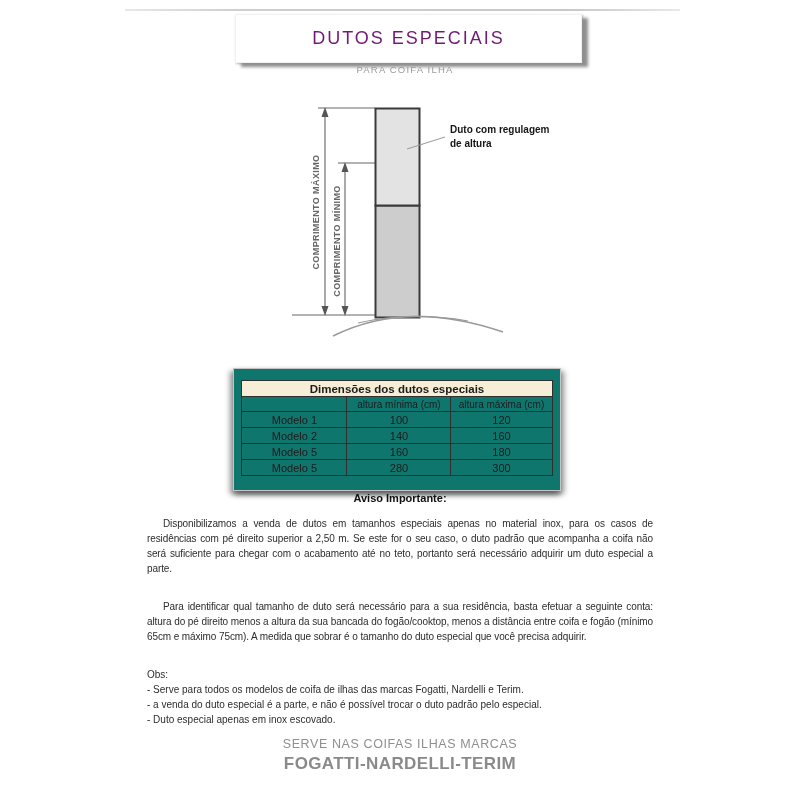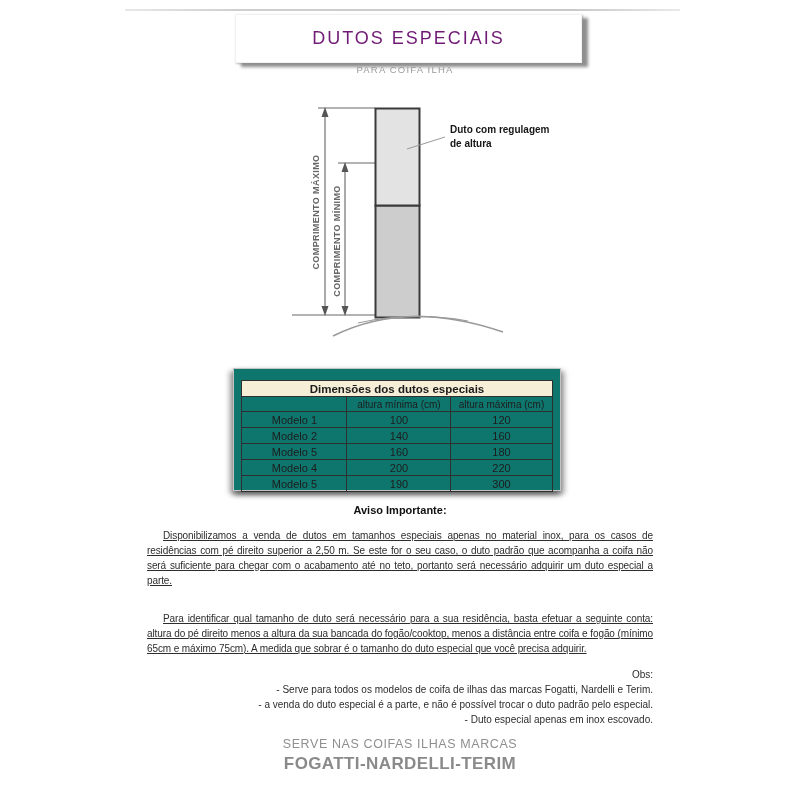--- a/index.html
+++ b/index.html
@@ -36,28 +36,28 @@
     width:310px;margin:0 auto;border-collapse:collapse;table-layout:fixed;
   }
   table.dims td,table.dims th{
     border:1px solid #2f2f2f;text-align:center;padding:0;height:15px;
     font-size:11px;color:#1c1c1c;overflow:hidden;white-space:nowrap;
   }
   table.dims .ttl{background:#f6eed7;font-size:11.5px;font-weight:bold;height:15px;}
   table.dims .hdr{font-size:10px;font-weight:normal;height:14px;}
   .c1{width:105px;} .c2{width:104px;} .c3{width:101px;}
 
-  .notice{position:absolute;left:147px;top:504px;width:506px;}
+  .notice{position:absolute;left:147px;top:492px;width:506px;}
   .notice h2{margin:0;font-size:11px;font-weight:bold;color:#101010;text-align:center;}
   .notice p{
     margin:12px 0 0 0;font-size:10px;line-height:15px;color:#2d2d2d;
-    text-align:justify;text-indent:16px;letter-spacing:-0.1px;text-decoration:underline;
+    text-align:justify;text-indent:16px;letter-spacing:-0.1px;
   }
   .notice p.p2{margin-top:23px;}
-  .obs{position:absolute;left:147px;top:667px;width:506px;font-size:10px;line-height:15px;color:#2d2d2d;text-align:right;}
+  .obs{position:absolute;left:147px;top:667px;width:506px;font-size:10px;line-height:15px;color:#2d2d2d;}
   .obs .obs-line{margin:0;}
   .footer{position:absolute;left:0;top:737px;width:800px;text-align:center;}
   .footer .tagline{font-size:12.5px;color:#8f8f8f;letter-spacing:.6px;}
   .footer .brands{font-size:17px;font-weight:bold;color:#8a8a8a;letter-spacing:.4px;margin-top:3px;}
 </style>
 </head>
 <body>
 
 <div class="top-rule"></div>
 
@@ -120,27 +120,22 @@
       <td>Modelo 2</td>
       <td>140</td>
       <td>160</td>
     </tr>
     <tr>
       <td>Modelo 5</td>
       <td>160</td>
       <td>180</td>
     </tr>
     <tr>
-      <td>Modelo 4</td>
-      <td>200</td>
-      <td>220</td>
-    </tr>
-    <tr>
       <td>Modelo 5</td>
-      <td>190</td>
+      <td>280</td>
       <td>300</td>
     </tr>
   </tbody>
     </table>
 </div>
 
 <div class="notice">
   <h2>Aviso Importante:</h2>
   <p>Disponibilizamos a venda de dutos em tamanhos especiais apenas no material inox, para os casos de residências com pé direito superior a 2,50 m. Se este for o seu caso, o duto padrão que acompanha a coifa não será suficiente para chegar com o acabamento até no teto, portanto será necessário adquirir um duto especial a parte.</p>
   <p class="p2">Para identificar qual tamanho de duto será necessário para a sua residência, basta efetuar a seguinte conta: altura do pé direito menos a altura da sua bancada do fogão/cooktop, menos a distância entre coifa e fogão (mínimo 65cm e máximo 75cm). A medida que sobrar é o tamanho do duto especial que você precisa adquirir.</p>

